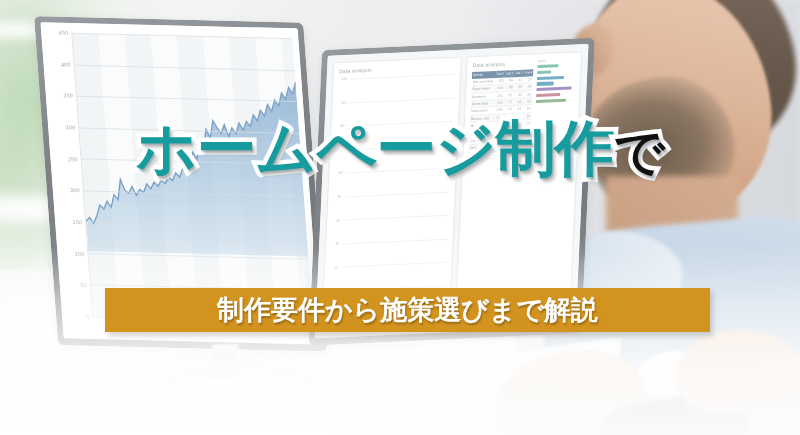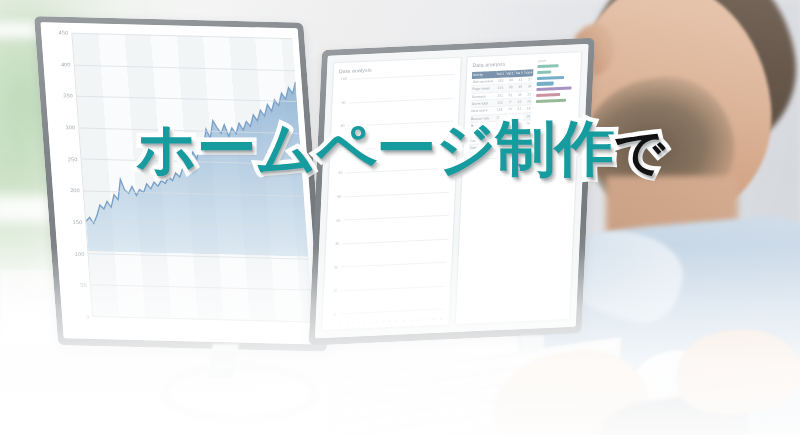--- a/index.html
+++ b/index.html
@@ -793,14 +793,17 @@
   <div class="sleeve-l"></div>
   <div class="hand-r"></div>
 
   <div class="bottom-fade"></div>
   <div class="global-wash"></div>
 
   <div class="headline-block">
     <div class="line1"><span class="teal">ホームページ制作</span><span class="dark">で</span></div>
   </div>
 
+  <div class="sub-bar">
+    <span class="sub-text">制作要件から施策選びまで解説</span>
+  </div>
 
 </div>
 
 </body></html>

